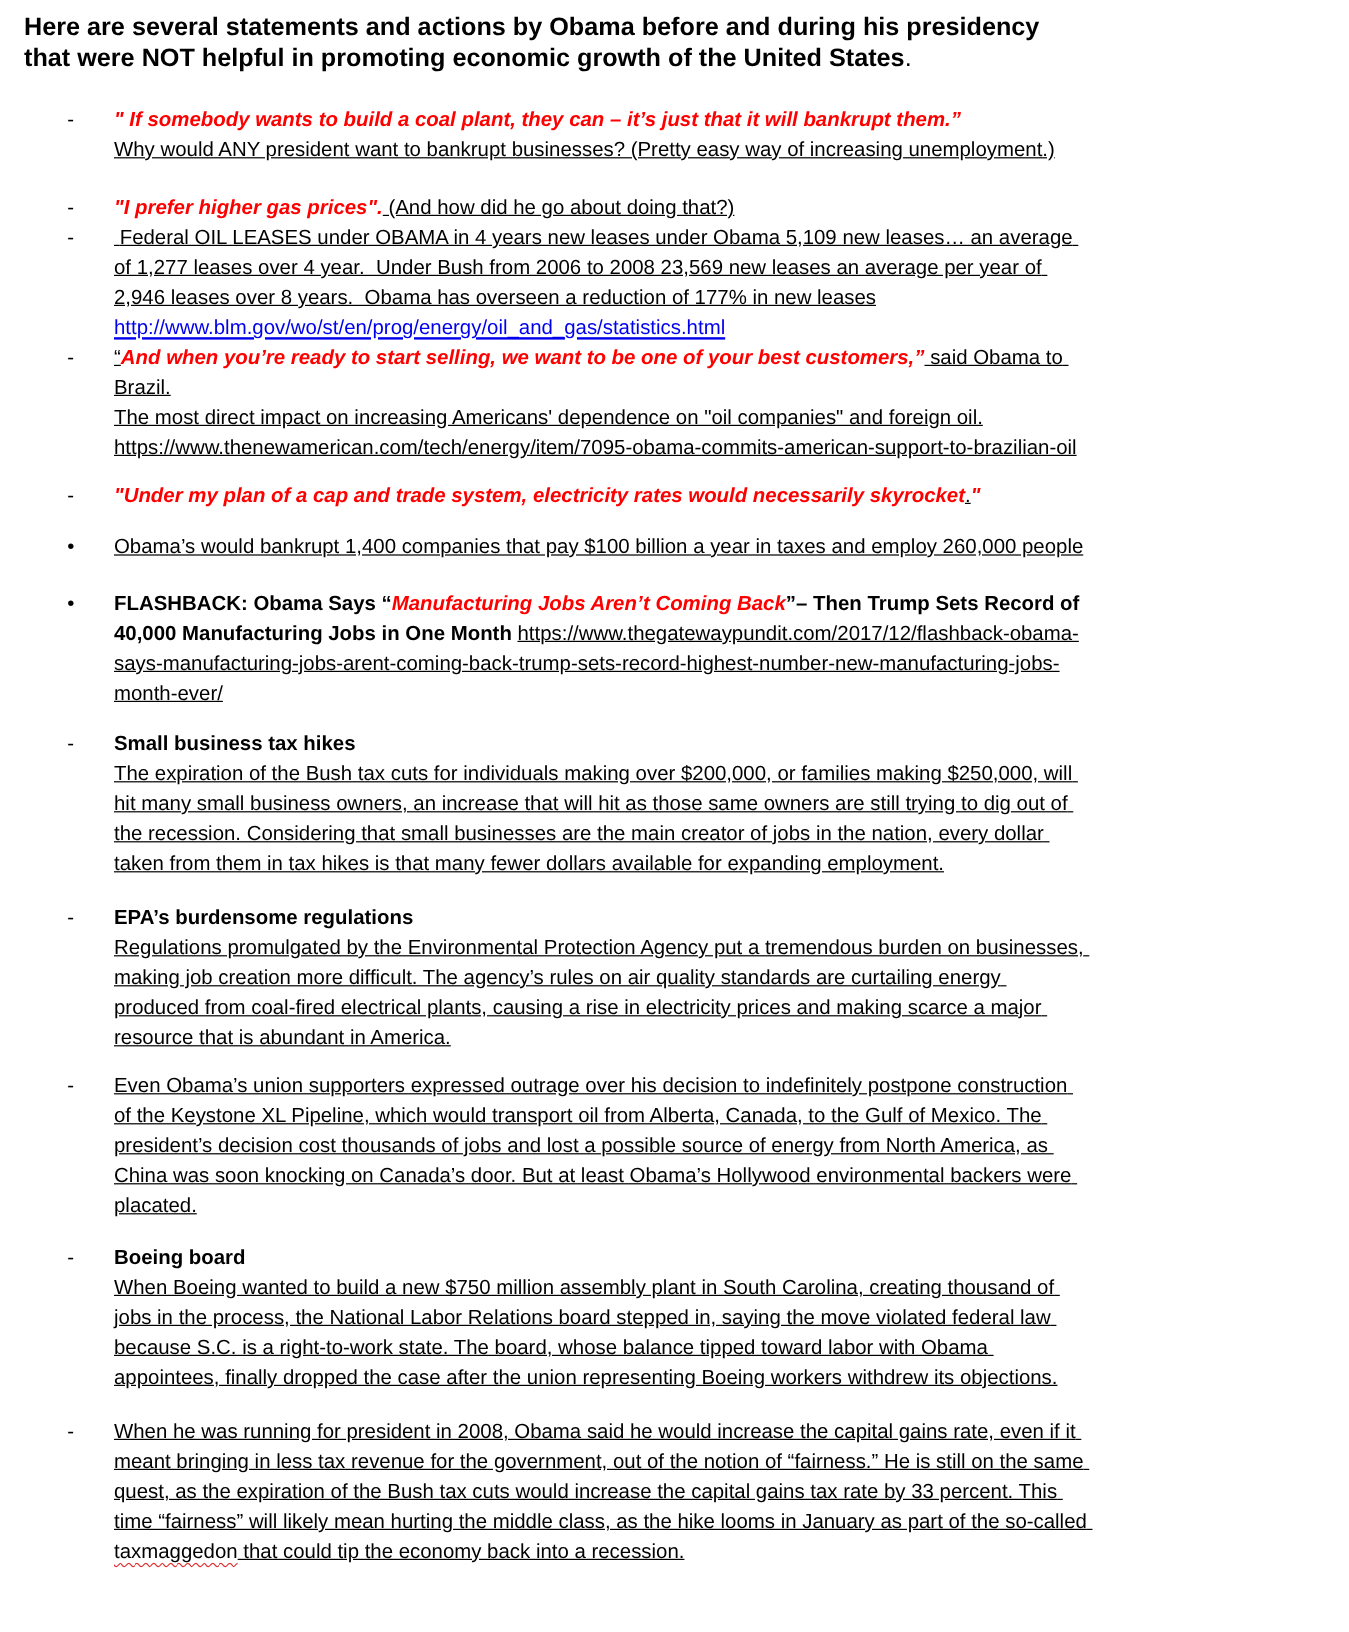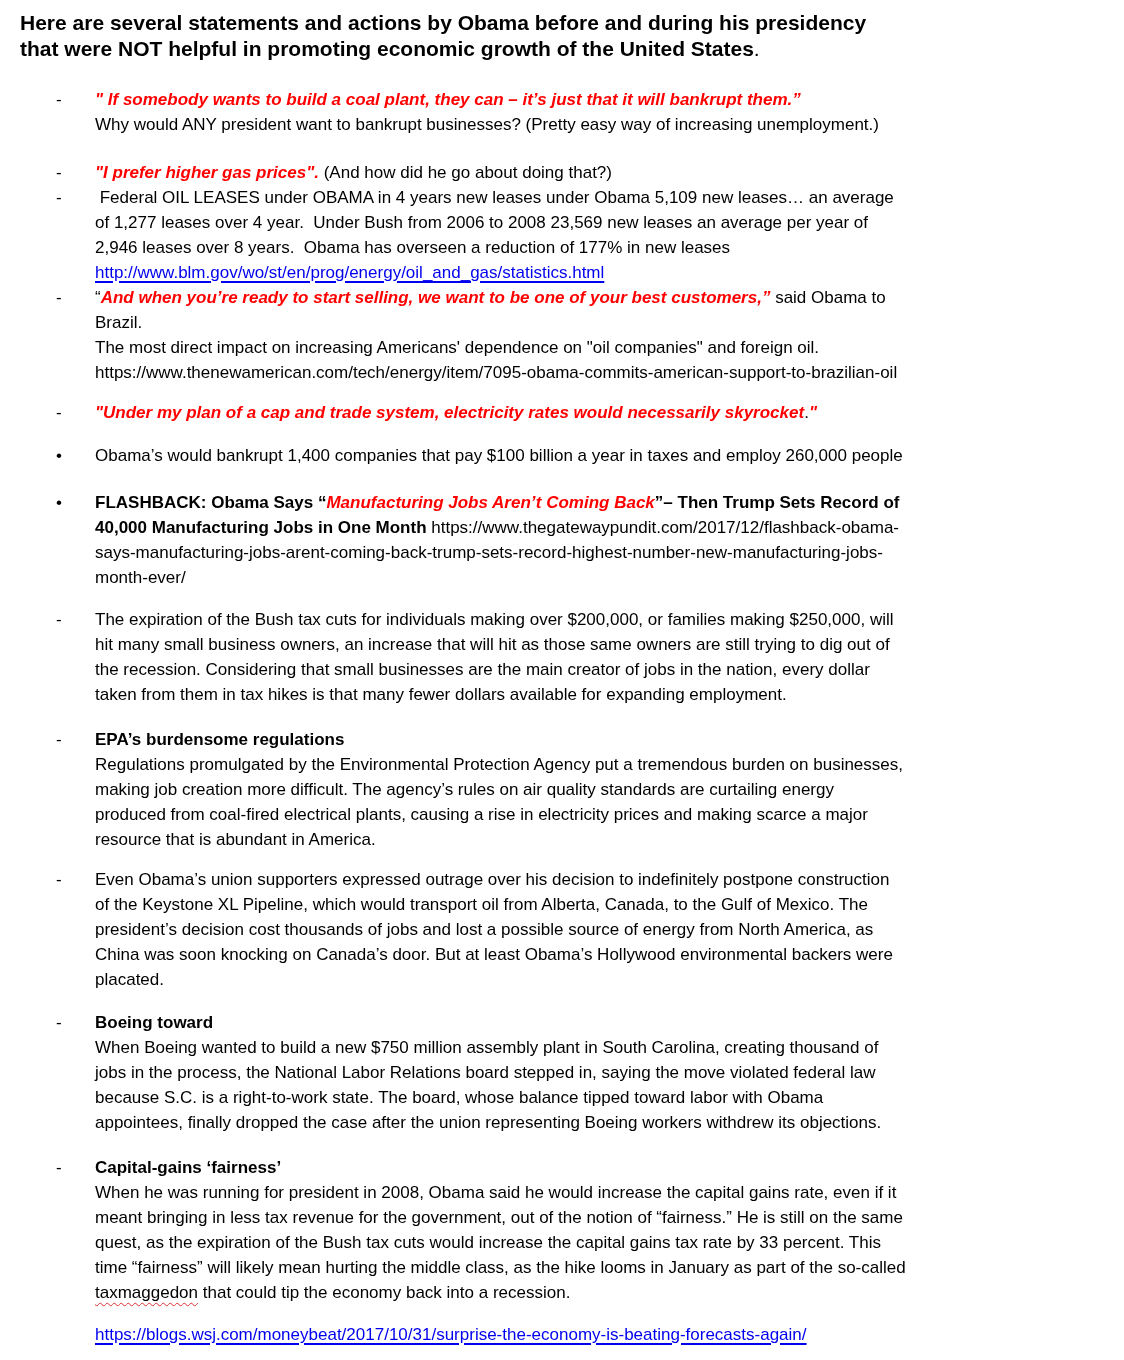--- a/index.html
+++ b/index.html
@@ -46,21 +46,21 @@
     line-height:25px;
     color:var(--ink);
   }
   .block{
     margin:0;
     font-size:17px;
     line-height:25px;
     white-space:pre-wrap;
     overflow-wrap:break-word;
   }
-  .s-r{color:var(--ink);}
+  .s-r{color:var(--ink);text-decoration:underline;}
   .s-b{color:var(--ink);font-weight:bold;}
   .s-rbi{color:var(--red);font-weight:bold;font-style:italic;}
   a.s-link{
     color:var(--link);
     text-decoration:underline;
     text-decoration-thickness:1.5px;
     text-underline-offset:3px;
     cursor:pointer;
   }
   .s-sq{
@@ -105,38 +105,35 @@
       <div class="item" style="margin-top: 18px;">
         <span class="marker">•</span>
         <p class="block"><span class="run s-r">Obama’s would bankrupt 1,400 companies that pay $100 billion a year in taxes and employ 260,000 people</span></p>
       </div>
       <div class="item" style="margin-top: 22px;">
         <span class="marker">•</span>
         <p class="block"><span class="run s-b">FLASHBACK: Obama Says “</span><span class="run s-rbi">Manufacturing Jobs Aren’t Coming Back</span><span class="run s-b">”– Then Trump Sets Record of 40,000 Manufacturing Jobs in One Month </span><span class="run s-r">https://www.thegatewaypundit.com/2017/12/flashback-obama-says-manufacturing-jobs-arent-coming-back-trump-sets-record-highest-number-new-manufacturing-jobs-month-ever/</span></p>
       </div>
       <div class="item" style="margin-top: 17px;">
         <span class="marker">-</span>
+        <p class="block"><span class="run s-b">Small business tax hikes</span></p>
         <p class="block"><span class="run s-r">The expiration of the Bush tax cuts for individuals making over $200,000, or families making $250,000, will hit many small business owners, an increase that will hit as those same owners are still trying to dig out of the recession. Considering that small businesses are the main creator of jobs in the nation, every dollar taken from them in tax hikes is that many fewer dollars available for expanding employment.</span></p>
       </div>
       <div class="item" style="margin-top: 20px;">
         <span class="marker">-</span>
         <p class="block"><span class="run s-b">EPA’s burdensome regulations</span></p>
         <p class="block"><span class="run s-r">Regulations promulgated by the Environmental Protection Agency put a tremendous burden on businesses, making job creation more difficult. The agency’s rules on air quality standards are curtailing energy produced from coal-fired electrical plants, causing a rise in electricity prices and making scarce a major resource that is abundant in America.</span></p>
       </div>
       <div class="item" style="margin-top: 15px;">
         <span class="marker">-</span>
         <p class="block"><span class="run s-r">Even Obama’s union supporters expressed outrage over his decision to indefinitely postpone construction of the Keystone XL Pipeline, which would transport oil from Alberta, Canada, to the Gulf of Mexico. The president’s decision cost thousands of jobs and lost a possible source of energy from North America, as China was soon knocking on Canada’s door. But at least Obama’s Hollywood environmental backers were placated.</span></p>
       </div>
       <div class="item" style="margin-top: 18px;">
         <span class="marker">-</span>
-        <p class="block"><span class="run s-b">Boeing toward</span></p>
+        <p class="block"><span class="run s-b">Boeing board</span></p>
         <p class="block"><span class="run s-r">When Boeing wanted to build a new $750 million assembly plant in South Carolina, creating thousand of jobs in the process, the National Labor Relations board stepped in, saying the move violated federal law because S.C. is a right-to-work state. The board, whose balance tipped toward labor with Obama appointees, finally dropped the case after the union representing Boeing workers withdrew its objections.</span></p>
       </div>
       <div class="item" style="margin-top: 20px;">
         <span class="marker">-</span>
-        <p class="block"><span class="run s-b">Capital-gains ‘fairness’</span></p>
         <p class="block"><span class="run s-r">When he was running for president in 2008, Obama said he would increase the capital gains rate, even if it meant bringing in less tax revenue for the government, out of the notion of “fairness.” He is still on the same quest, as the expiration of the Bush tax cuts would increase the capital gains tax rate by 33 percent. This time “fairness” will likely mean hurting the middle class, as the hike looms in January as part of the so-called </span><span class="run s-sq">taxmaggedon</span><span class="run s-r"> that could tip the economy back into a recession.</span></p>
-      </div>
-      <div class="item" style="margin-top: 17px;">
-        <p class="block"><a href="#" class="run s-link">https://blogs.wsj.com/moneybeat/2017/10/31/surprise-the-economy-is-beating-forecasts-again/</a></p>
       </div>
     </div>
 </div>
 
 </body></html>

